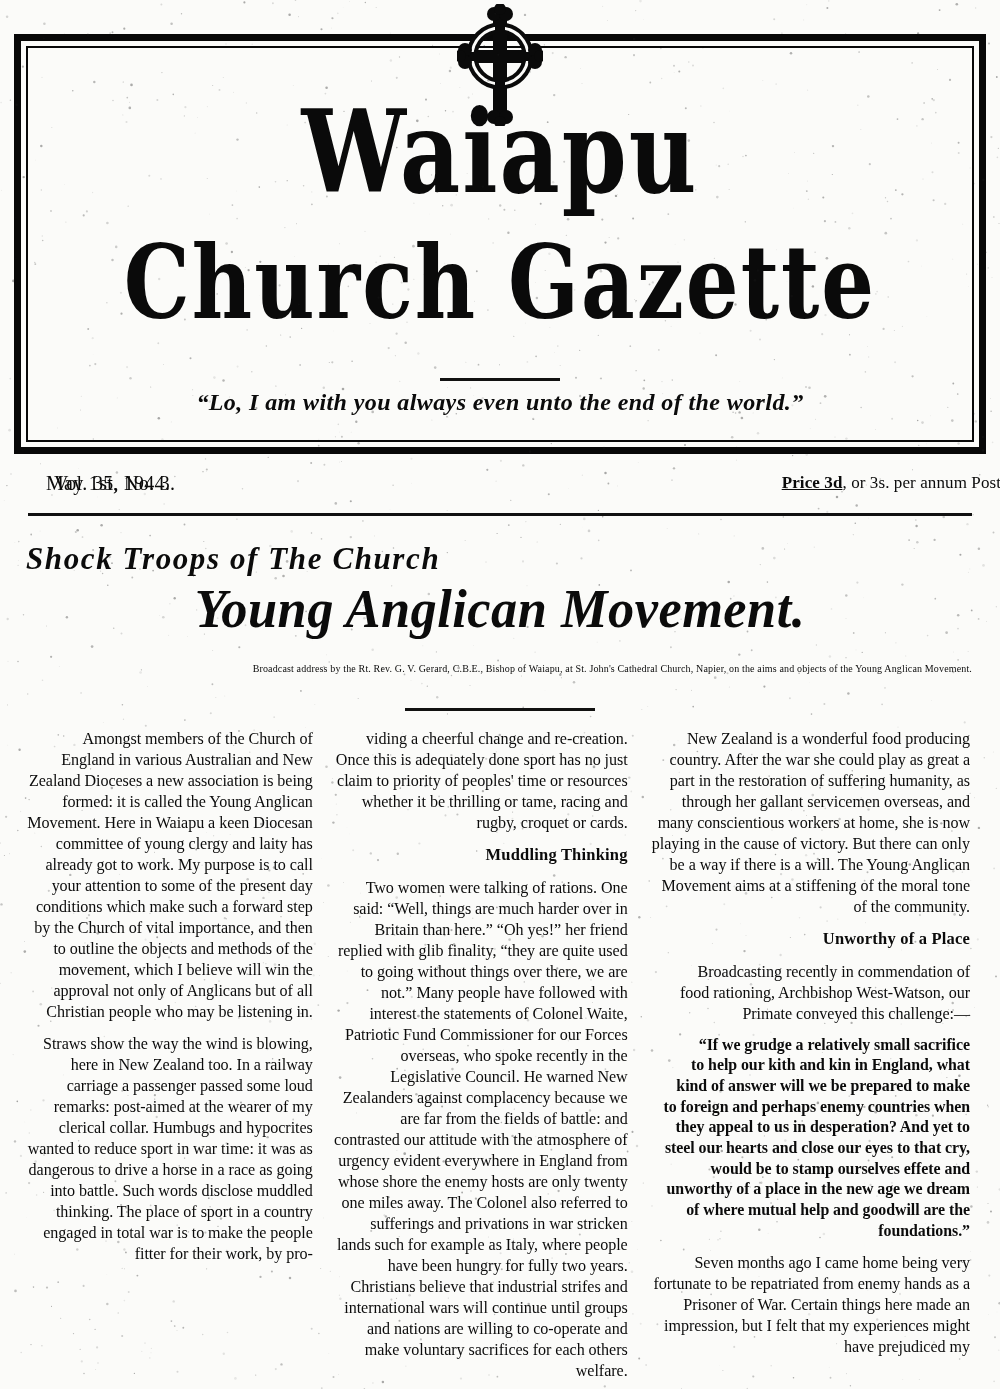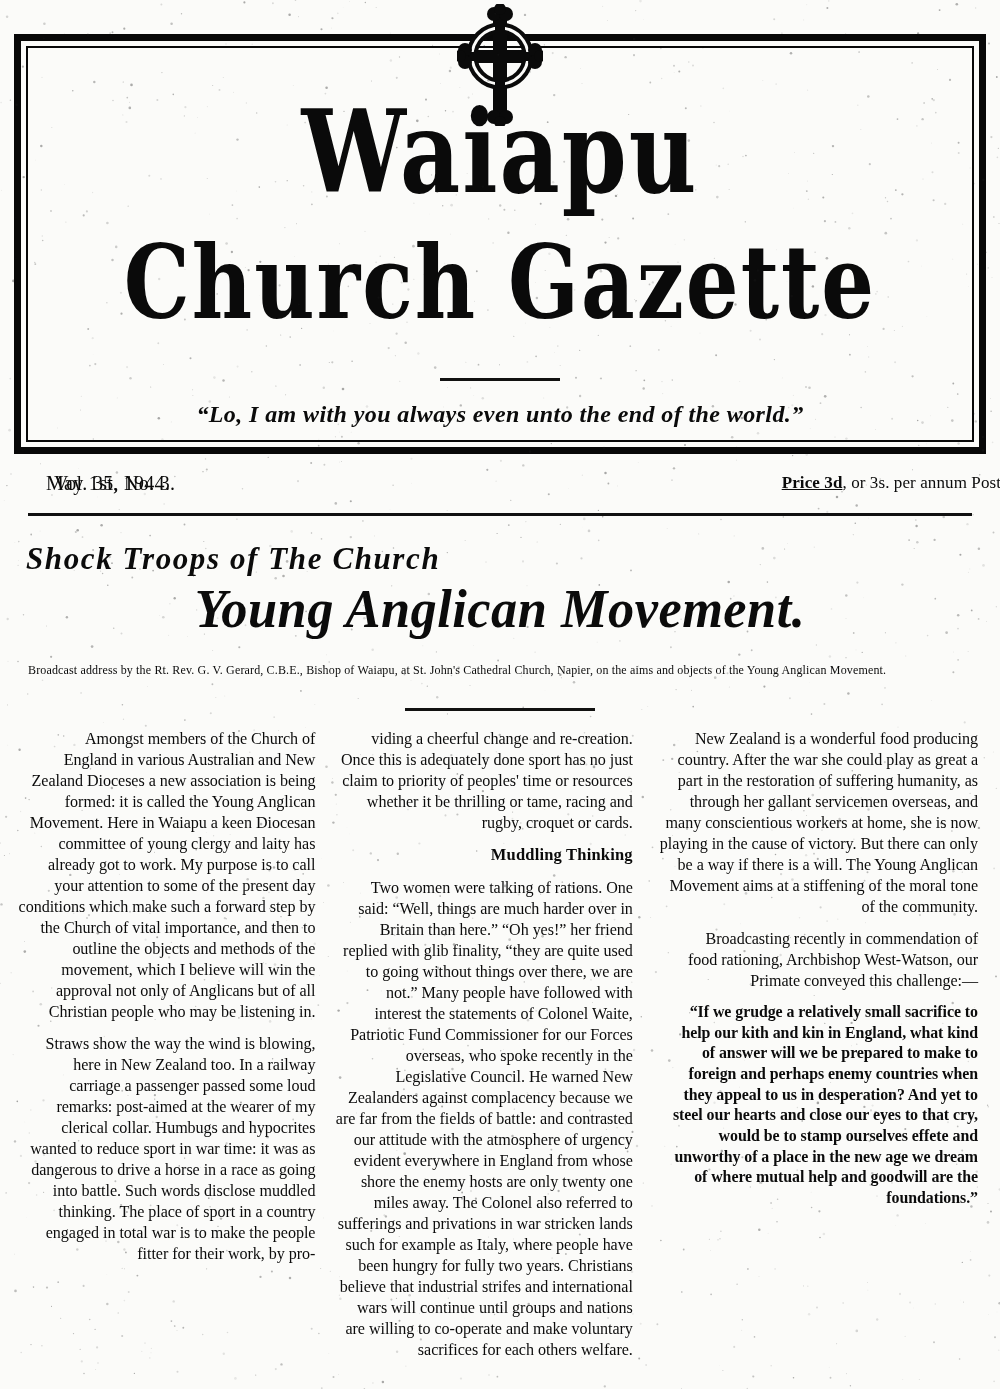--- a/index.html
+++ b/index.html
@@ -81,21 +81,21 @@
     transform: scaleY(1.22);
     transform-origin: center top;
   }
   .mh-rule {
     width: 120px;
     height: 3px;
     background: #111;
     margin: 62px auto 0;
   }
   .mh-motto {
-    margin-top: 20px;
+    margin-top: 8px;
     font-size: 24px;
     font-style: italic;
     font-weight: 700;
     letter-spacing: .4px;
     font-family: "Liberation Serif", serif;
   }
 
   
   .folio {
     position: absolute;
@@ -156,22 +156,22 @@
     letter-spacing: .5px;
     font-family: "Liberation Serif", serif;
     transform: scaleX(.97);
     z-index: 3;
   }
   .byline {
     position: absolute;
     left: 28px;
     width: 944px;
     top: 662px;
-    text-align: left;
-    font-size: 12px;
+    text-align: right;
+    font-size: 10px;
     line-height: 1.42;
     letter-spacing: .15px;
     z-index: 3;
   }
   .byline-rule {
     position: absolute;
     left: 50%;
     transform: translateX(-50%);
     top: 708px;
     width: 190px;
@@ -192,21 +192,21 @@
   .col {
     width: 300px;
     margin-right: 20px;
     font-size: 16.1px;
     line-height: 1.305;
     text-align: justify;
     text-justify: inter-word;
     hyphens: none;
     letter-spacing: -0.05px;
   }
-  .col:last-child { margin-right: 8px; width: 328px; }
+  .col:last-child { margin-right: 16px; width: 328px; }
   .col p {
     margin: 0 0 11px 0;
     text-indent: 22px;
     text-align: right;
   }
   .col p.no-indent { text-indent: 0; }
   .col p:last-child { margin-bottom: 0; }
 
   .subhead {
     text-align: center;
@@ -287,22 +287,24 @@
     </div>
 
     <div class="col">
       <p class="no-indent">viding a cheerful change and re-creation. Once this is adequately done sport has no just claim to priority of peoples' time or resources whether it be thrilling or tame, racing and rugby, croquet or cards.</p>
       <p class="subhead">Muddling Thinking</p>
       <p>Two women were talking of rations. One said: “Well, things are much harder over in Britain than here.” “Oh yes!” her friend replied with glib finality, “they are quite used to going without things over there, we are not.” Many people have followed with interest the statements of Colonel Waite, Patriotic Fund Commissioner for our Forces overseas, who spoke recently in the Legislative Council. He warned New Zealanders against complacency because we are far from the fields of battle: and contrasted our attitude with the atmosphere of urgency evident everywhere in England from whose shore the enemy hosts are only twenty one miles away. The Colonel also referred to sufferings and privations in war stricken lands such for example as Italy, where people have been hungry for fully two years. Christians believe that industrial strifes and international wars will continue until groups and nations are willing to co-operate and make voluntary sacrifices for each others welfare.</p>
     </div>
 
     <div class="col">
       <p class="no-indent">New Zealand is a wonderful food producing country. After the war she could play as great a part in the restoration of suffering humanity, as through her gallant servicemen overseas, and many conscientious workers at home, she is now playing in the cause of victory. But there can only be a way if there is a will. The Young Anglican Movement aims at a stiffening of the moral tone of the community.</p>
+      <p class="subhead">Unworthy of a Place</p>
       <p>Broadcasting recently in commendation of food rationing, Archbishop West-Watson, our Primate conveyed this challenge:—</p>
       <p class="quote-block">“If we grudge a relatively small sacrifice to help our kith and kin in England, what kind of answer will we be prepared to make to foreign and perhaps enemy countries when they appeal to us in desperation? And yet to steel our hearts and close our eyes to that cry, would be to stamp ourselves effete and unworthy of a place in the new age we dream of where mutual help and goodwill are the foundations.”</p>
+      <p>Seven months ago I came home being very fortunate to be repatriated from enemy hands as a Prisoner of War. Certain things here made an impression, but I felt that my experiences might have prejudiced my</p>
     </div>
   </div>
 
   <svg id="speckle" width="1000" height="1389" aria-hidden="true">
       <circle cx="973.1" cy="514.7" r="0.70" fill="#1b1b1b" opacity="0.37"></circle>
       <circle cx="951.4" cy="480.8" r="0.53" fill="#1b1b1b" opacity="0.33"></circle>
       <circle cx="532.4" cy="251.6" r="1.09" fill="#1b1b1b" opacity="0.36"></circle>
       <circle cx="90.6" cy="768.8" r="0.63" fill="#1b1b1b" opacity="0.64"></circle>
       <circle cx="128.5" cy="1208.5" r="1.15" fill="#1b1b1b" opacity="0.23"></circle>
       <circle cx="725.7" cy="267.1" r="1.12" fill="#1b1b1b" opacity="0.15"></circle>

